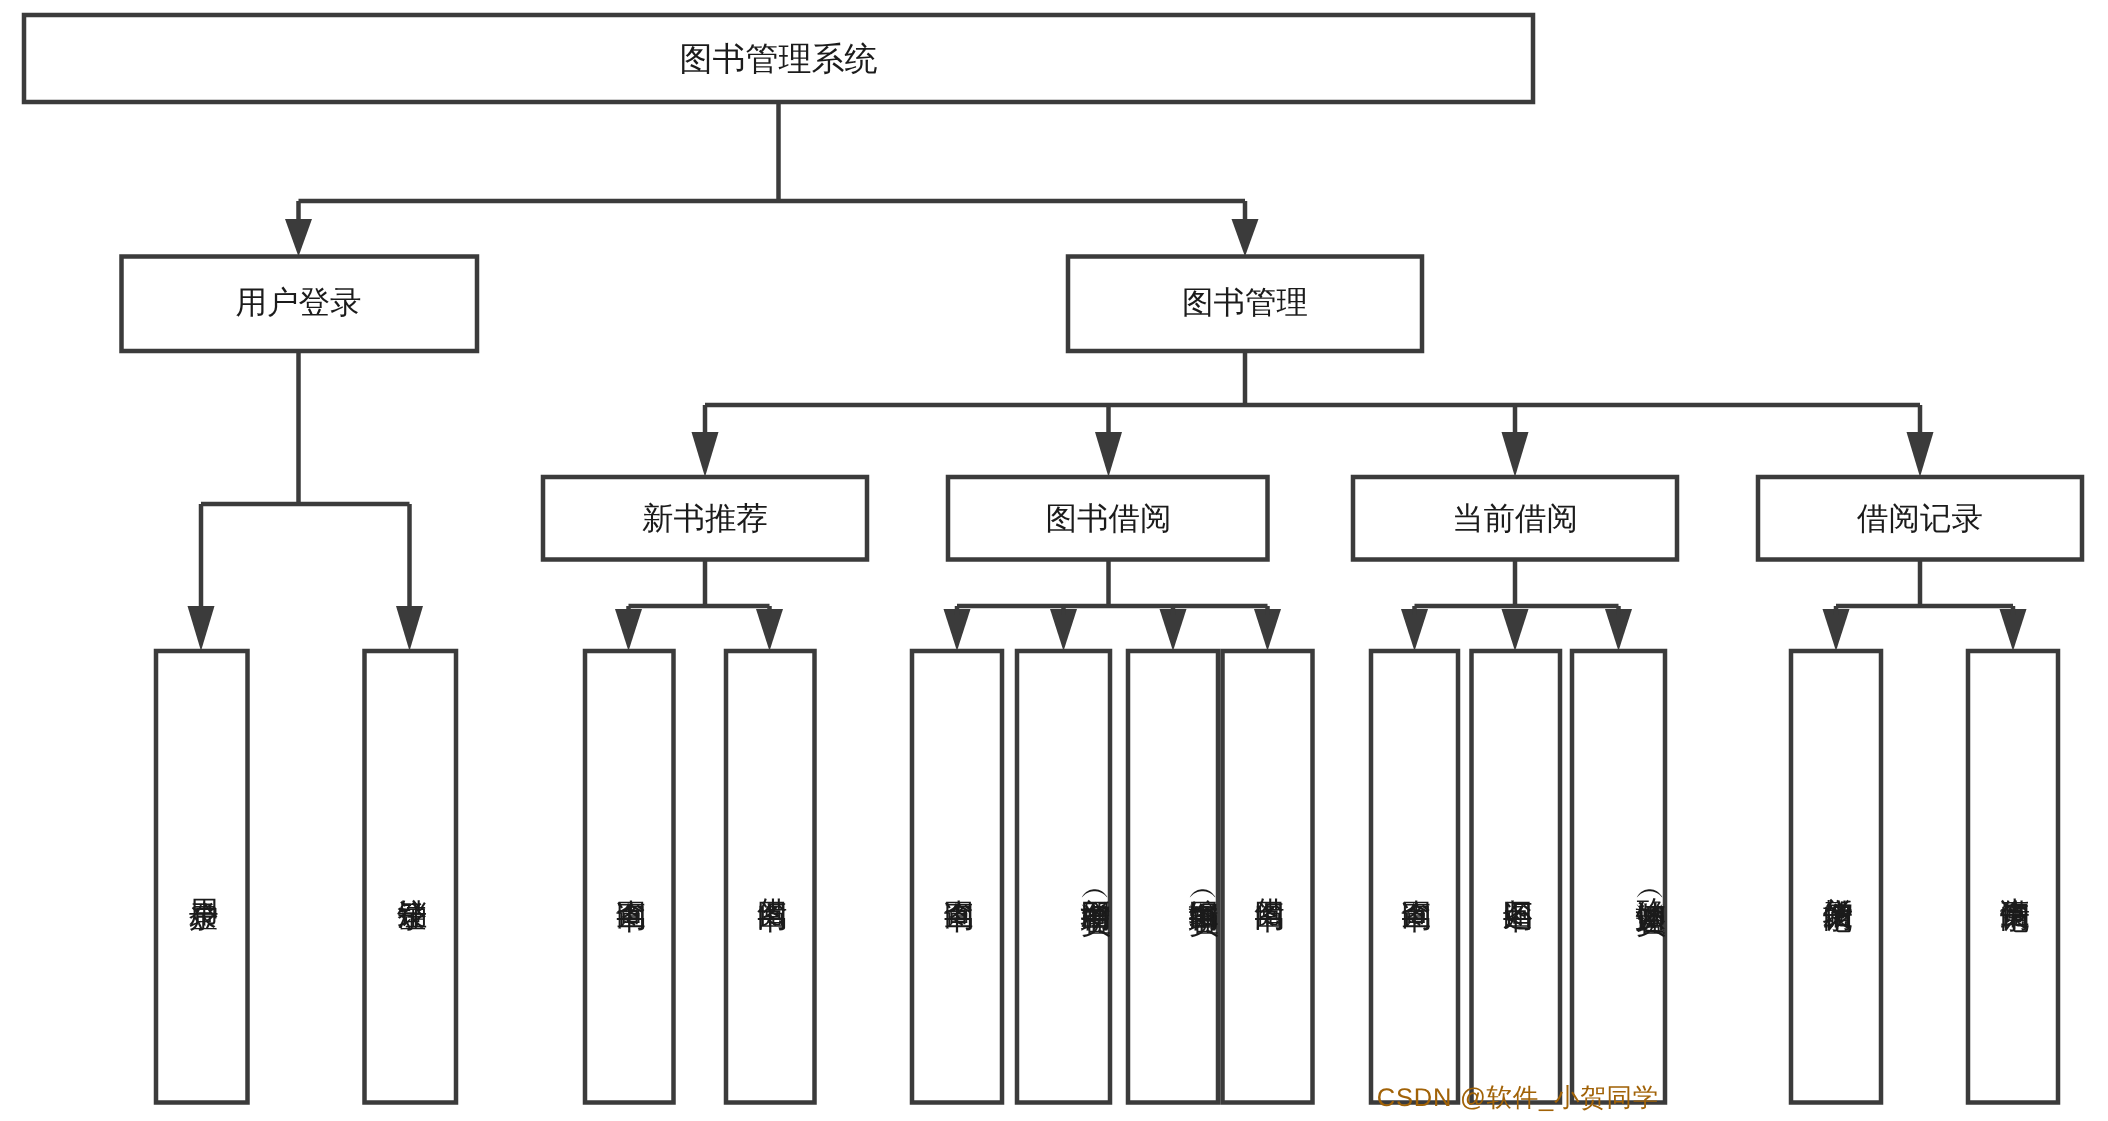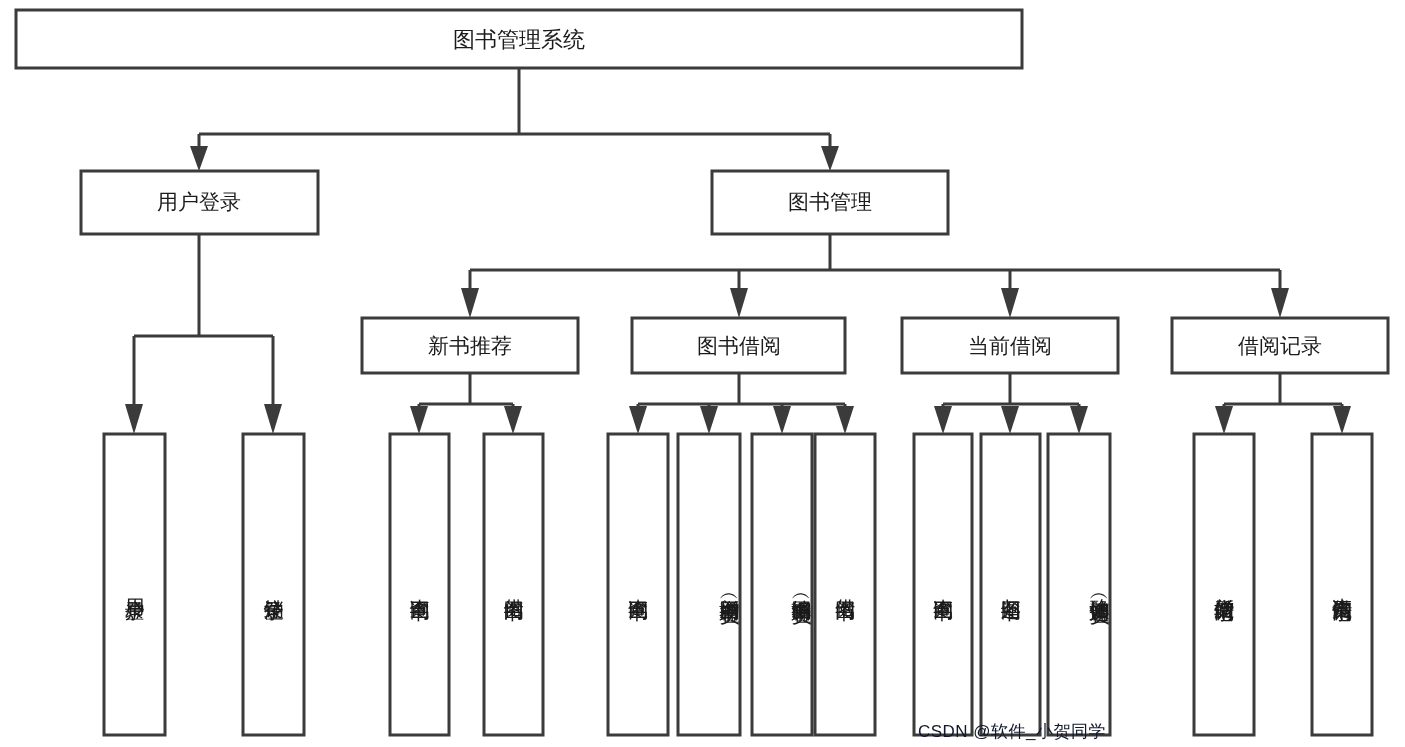--- a/index.html
+++ b/index.html
@@ -61,21 +61,21 @@
     text-align: center;
     white-space: nowrap;
     pointer-events: none;
   }
   #watermark {
     position: absolute;
     right: 8px;
     bottom: 4px;
     font-family: "Liberation Sans", "DejaVu Sans", sans-serif;
     font-size: 17px;
-    color: #0f172a;
+    color: #a16207;
     letter-spacing: 0.5px;
     white-space: nowrap;
   }
 </style>
 </head>
 <body>
 
 <div id="diagram-root">
 
   <svg class="flow" viewBox="0 0 1405 747">

